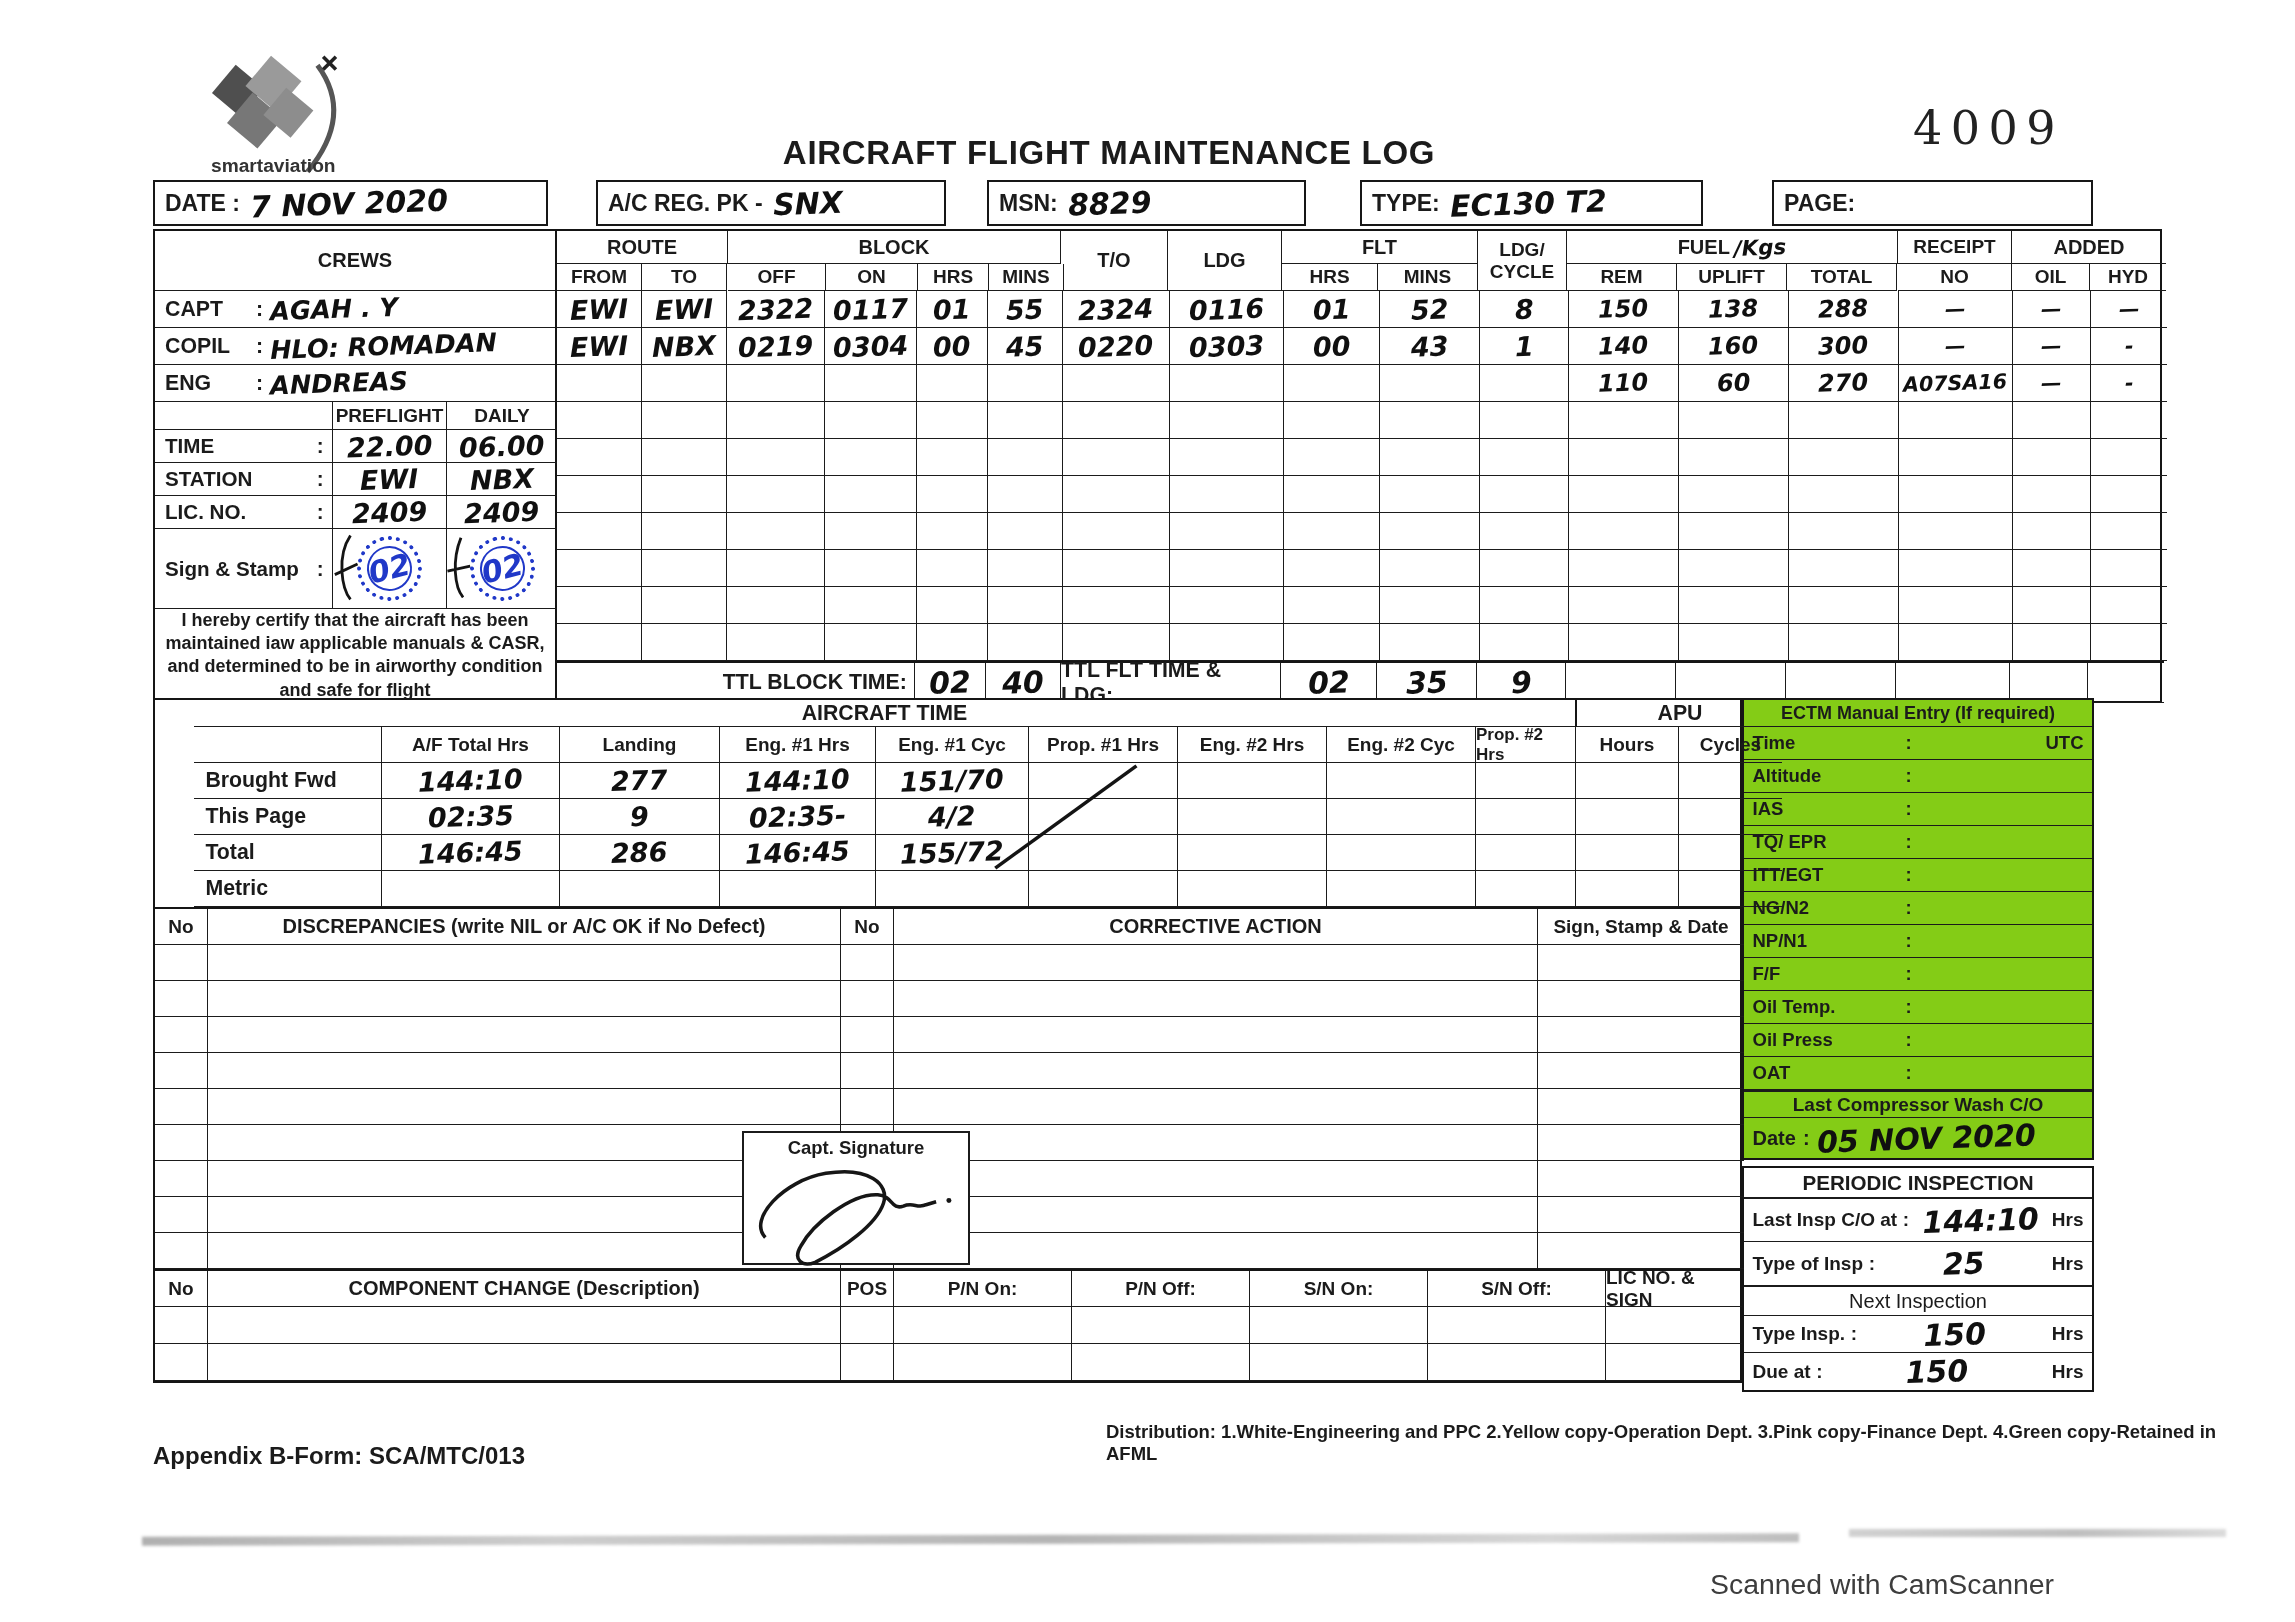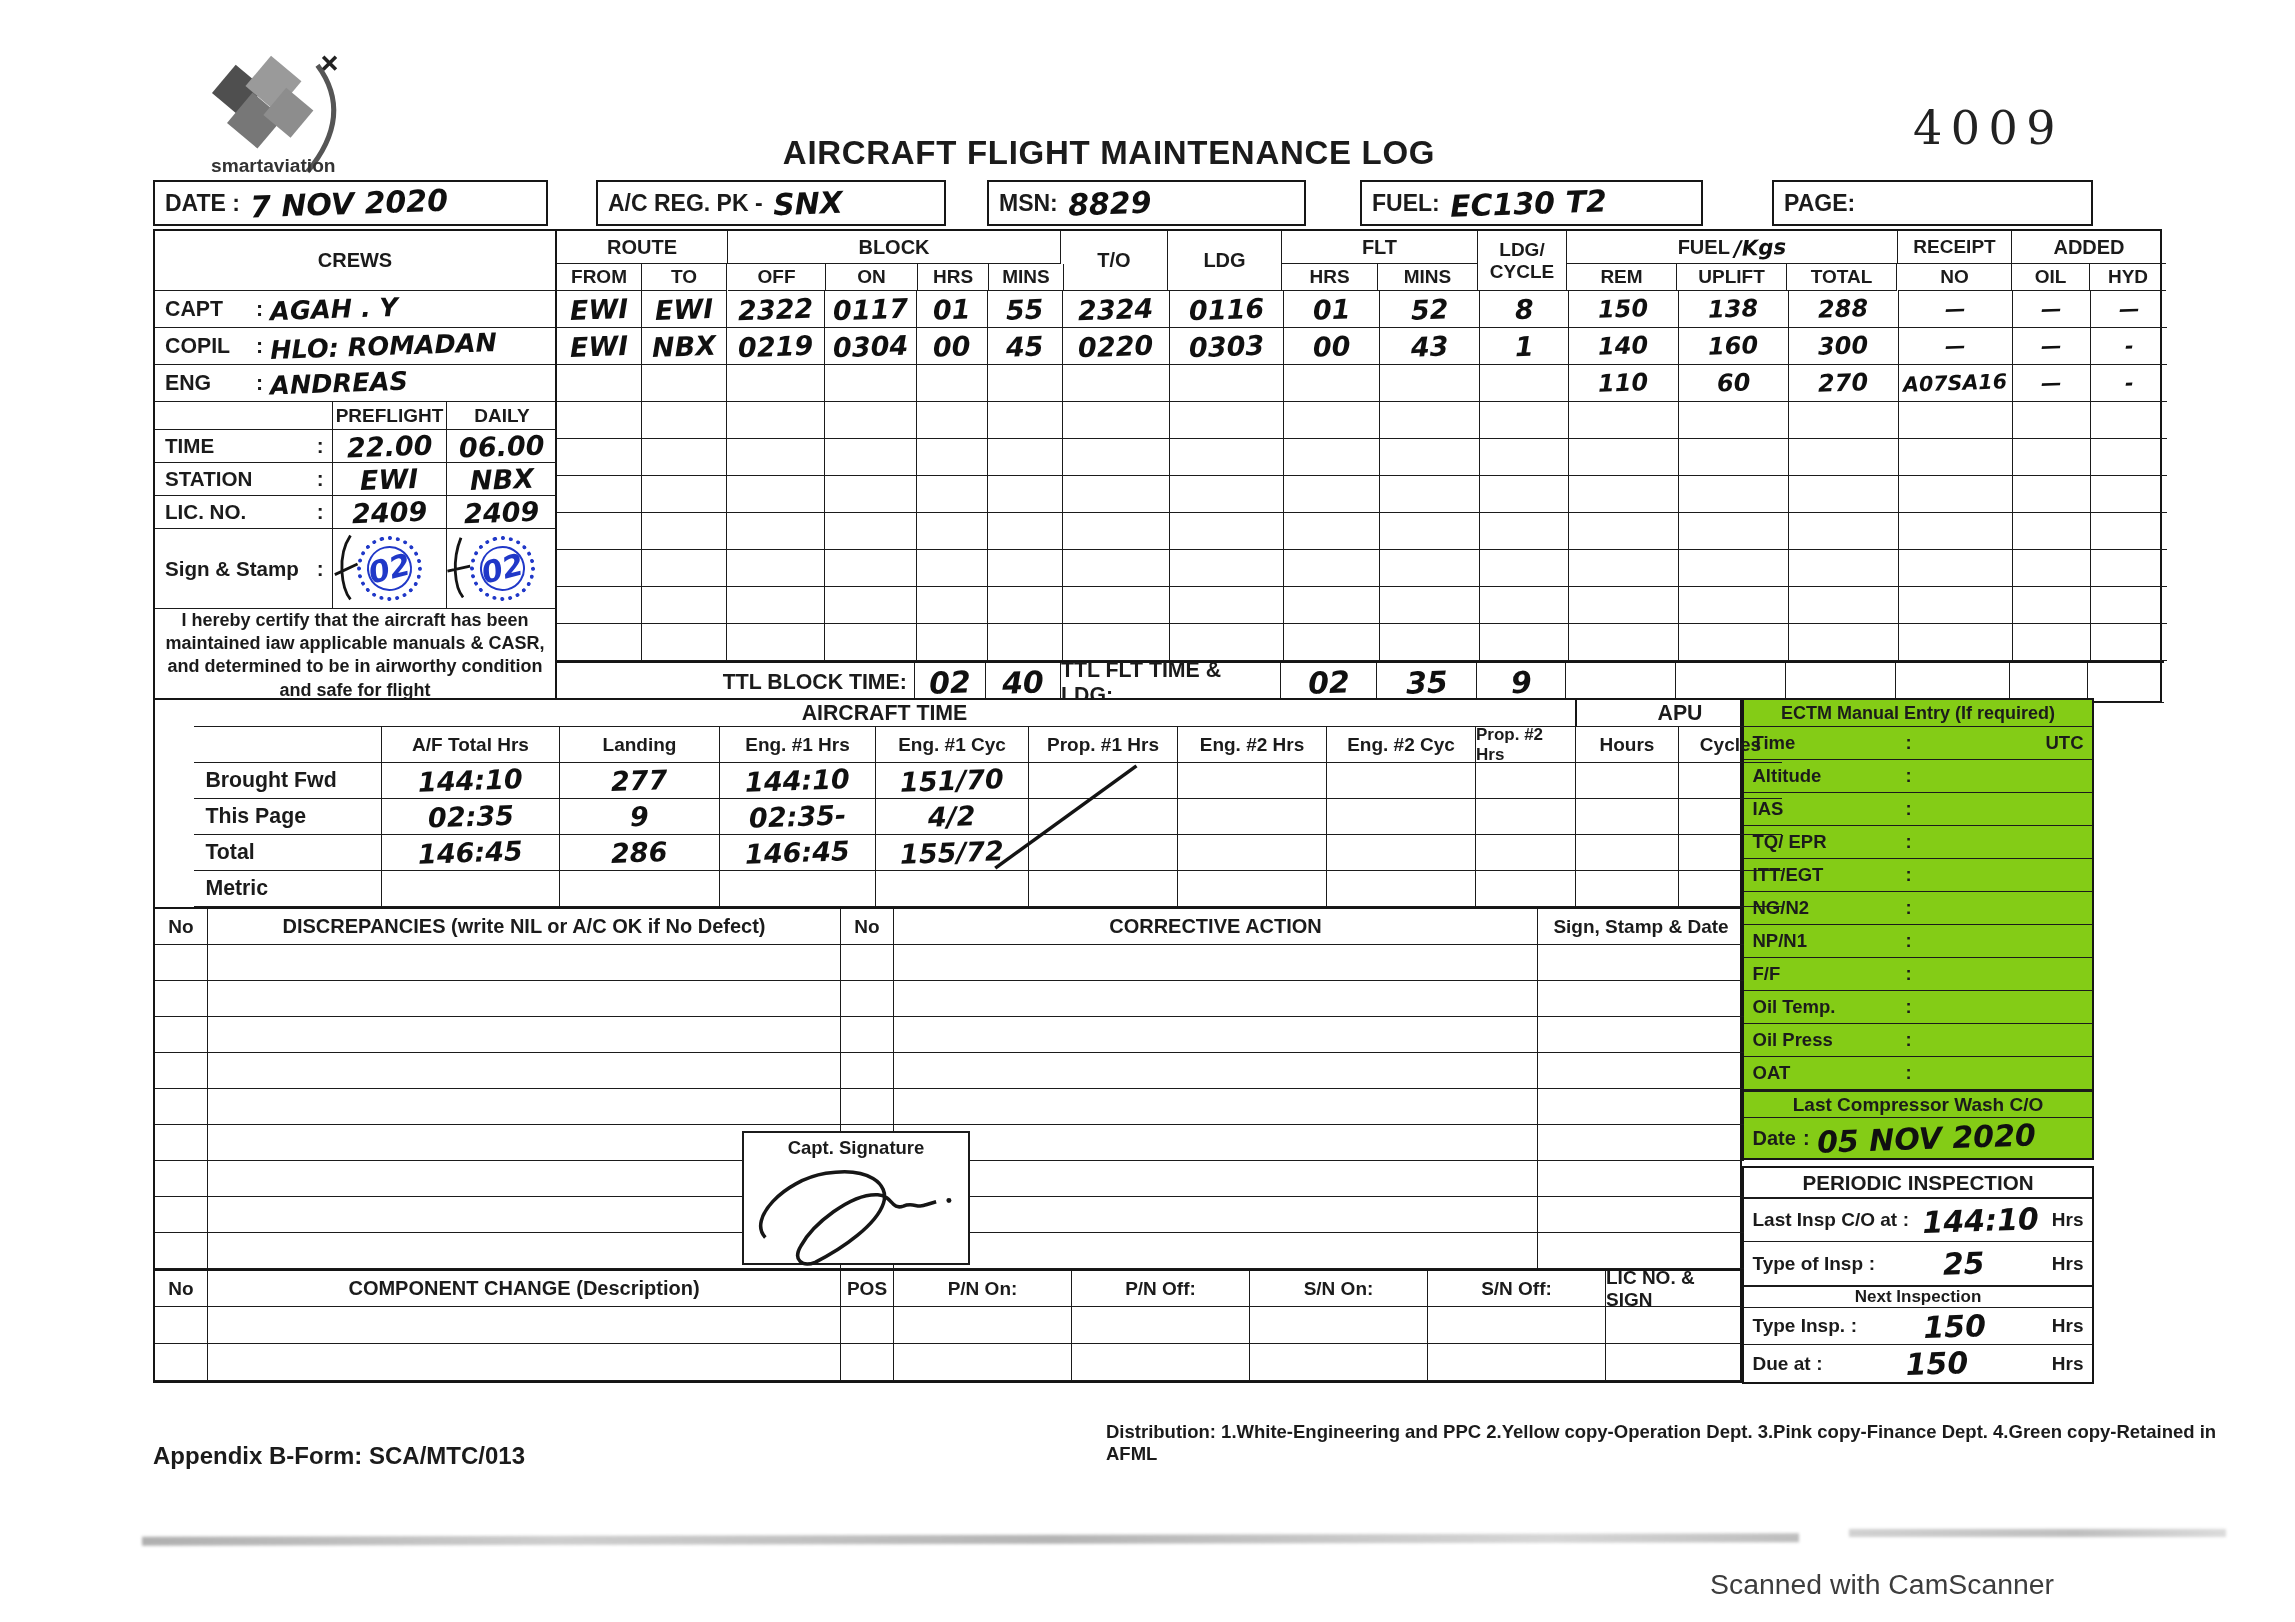--- a/index.html
+++ b/index.html
@@ -89,22 +89,22 @@
   .wash-title{ height:28.4px; display:flex; align-items:center; justify-content:center;
                font-weight:700; font-size:19px; border-bottom:1.4px solid #1b1b1b; border-top:2.1px solid #1b1b1b; }
   .date-row{ height:40px; display:flex; align-items:center; padding:0 8.5px; gap:7.1px;
              font-weight:700; font-size:20px; }
   .peri-box{ border:2.8px solid #151515; margin-top:6px; background:#fff; }
   .peri-title{ height:31px; display:flex; align-items:center; justify-content:center;
                font-weight:700; font-size:20.6px; border-bottom:2.1px solid #1b1b1b; }
   .peri-row{ height:43px; display:flex; align-items:center; padding:0 8.5px; gap:5.7px;
              font-weight:700; font-size:19px; }
   .peri-row .hrs{ margin-left:auto; }
-  .next-title{ height:23px; display:flex; align-items:center; justify-content:center;
-               font-weight:700; font-size:17px; border-top:2.1px solid #1b1b1b;
+  .next-title{ height:31px; display:flex; align-items:center; justify-content:center;
+               font-weight:400; font-size:20px; border-top:2.1px solid #1b1b1b;
                border-bottom:1.4px solid #1b1b1b; }
   .peri-val{ flex:1; text-align:center; }
   
   .appendix{ position:absolute; left:153px; top:1442px; font-weight:700; font-size:24px; }
   .distribution{ position:absolute; left:1106px; top:1421px; width:1138px; font-weight:600; font-size:18.5px; }
   .camscanner{ position:absolute; left:1710px; top:1568px; font-size:28.4px; color:#3d3d3d;
                font-family:"Liberation Sans", sans-serif; }
   .streak1{ position:absolute; left:142px; top:1535px; width:1657px; height:9.2px; opacity:.55;
             background:linear-gradient(90deg,#6f6f6f,#a5a5a5 25%,#777 55%,#b5b5b5 85%,#888);
             filter:blur(1.4px); transform:rotate(-0.12deg); }
@@ -137,21 +137,21 @@
   </div>
   <div class="infobox" style="left:596px;width:350px;">
     <span class="ilbl">A/C REG. PK -</span>
     <span class="hw hw-lg">SNX</span>
   </div>
   <div class="infobox" style="left:987px;width:319px;">
     <span class="ilbl">MSN:</span>
     <span class="hw hw-lg">8829</span>
   </div>
   <div class="infobox" style="left:1360px;width:343px;">
-    <span class="ilbl">FUEL:</span>
+    <span class="ilbl">TYPE:</span>
     <span class="hw hw-lg">EC130 T2</span>
   </div>
   <div class="infobox" style="left:1772px;width:321px;">
     <span class="ilbl">PAGE:</span>
     <span class="hw hw-lg"></span>
   </div>
 
   <div class="ftable">
 
     <div class="crews-col">

